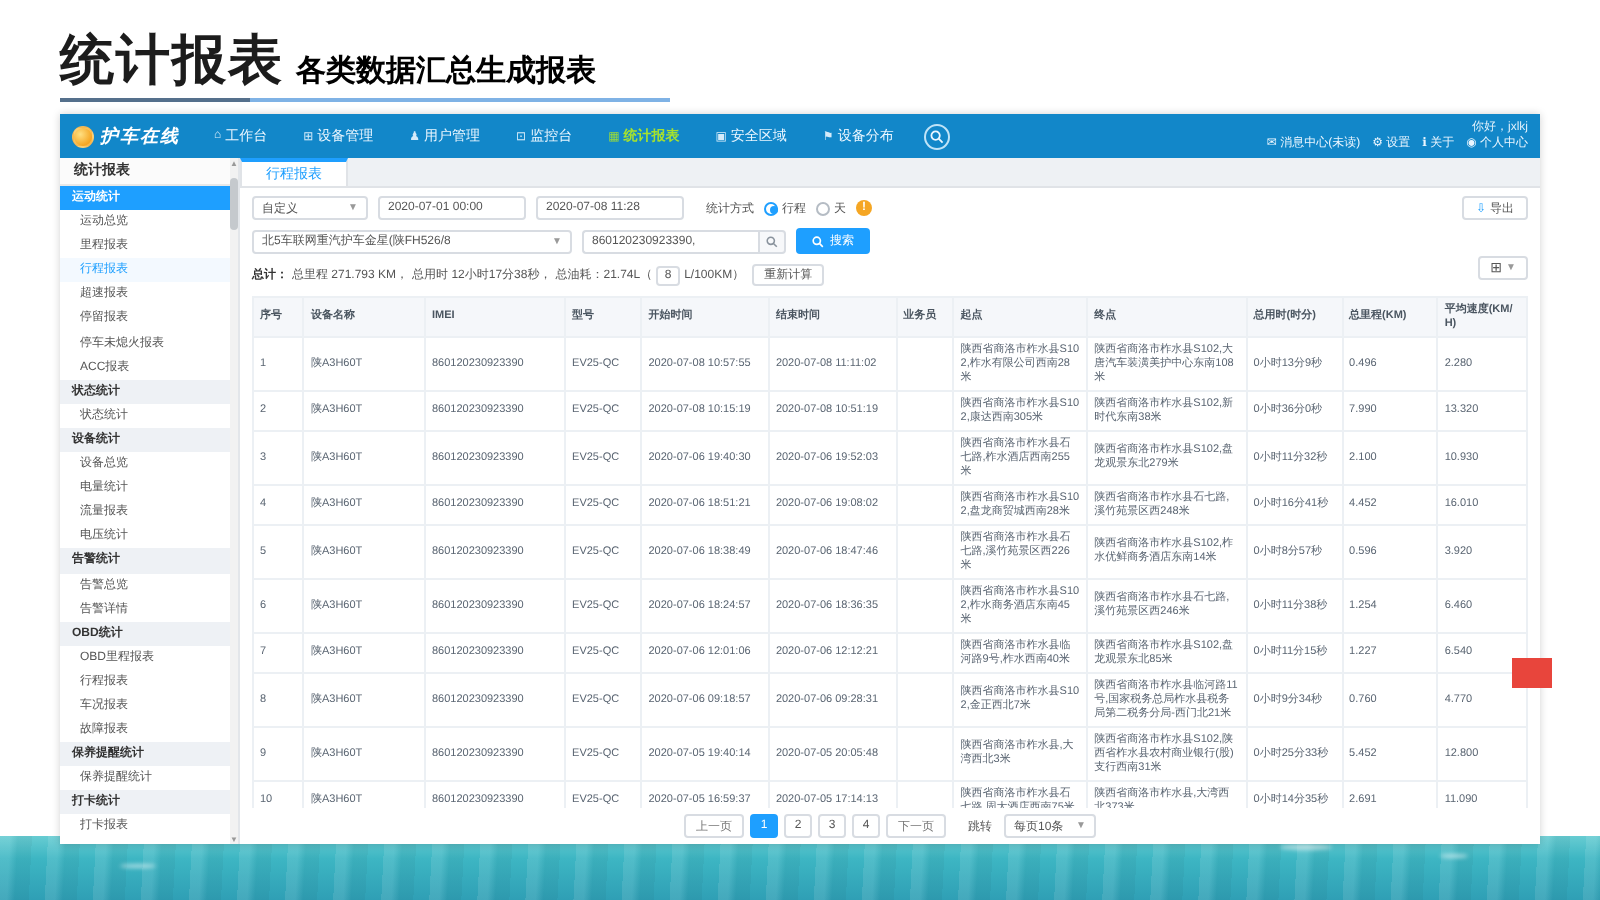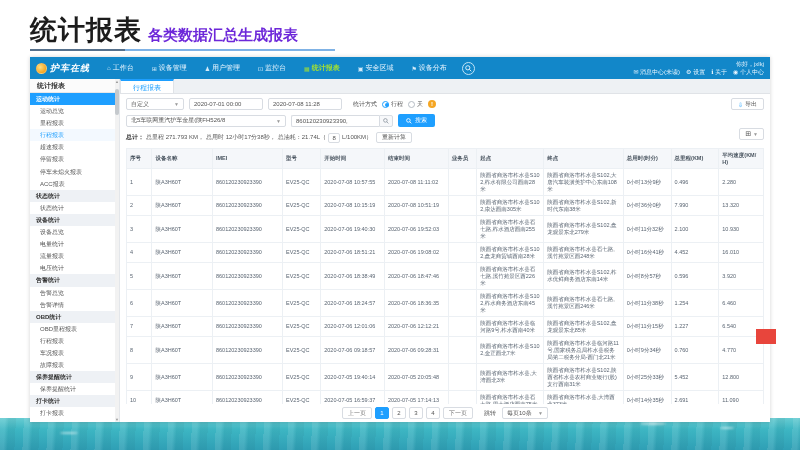--- a/index.html
+++ b/index.html
@@ -3,21 +3,21 @@
 <meta charset="utf-8">
 <style>
   * { margin:0; padding:0; box-sizing:border-box; }
   html,body { width:800px; height:450px; overflow:hidden;
     font-family:"Liberation Sans","DejaVu Sans",sans-serif; background:#fff; }
   .stage { position:relative; width:800px; height:340px; background:#fff; }
 
   
   .slide-head { position:absolute; left:0; top:0; width:800px; height:57px; background:#fff; }
   .slide-title { position:absolute; left:30px; top:12px; font-size:27px; font-weight:bold; color:#1c1c1c; letter-spacing:1px; }
-  .slide-sub { position:absolute; left:148px; top:26px; font-size:15px; font-weight:bold; color:#6d28d9; }
+  .slide-sub { position:absolute; left:148px; top:26px; font-size:15px; font-weight:bold; color:#000000; }
   .rule-a { position:absolute; left:30px; top:49px; width:95px; height:2px; background:#55708c; }
   .rule-b { position:absolute; left:125px; top:49px; width:210px; height:2px; background:#7fb2e5; }
 
   
   .ocean { position:absolute; left:0; top:418px; width:800px; height:32px;
     background:
       repeating-linear-gradient(93deg, rgba(255,255,255,0.10) 0 5px, rgba(0,0,0,0.04) 9px 16px, transparent 16px 24px),
       linear-gradient(180deg,#67ccd2 0%,#3db6c3 35%,#2f9fb5 100%); }
   .foam { position:absolute; border-radius:50%; background:rgba(255,255,255,.55); filter:blur(1px); }
 

